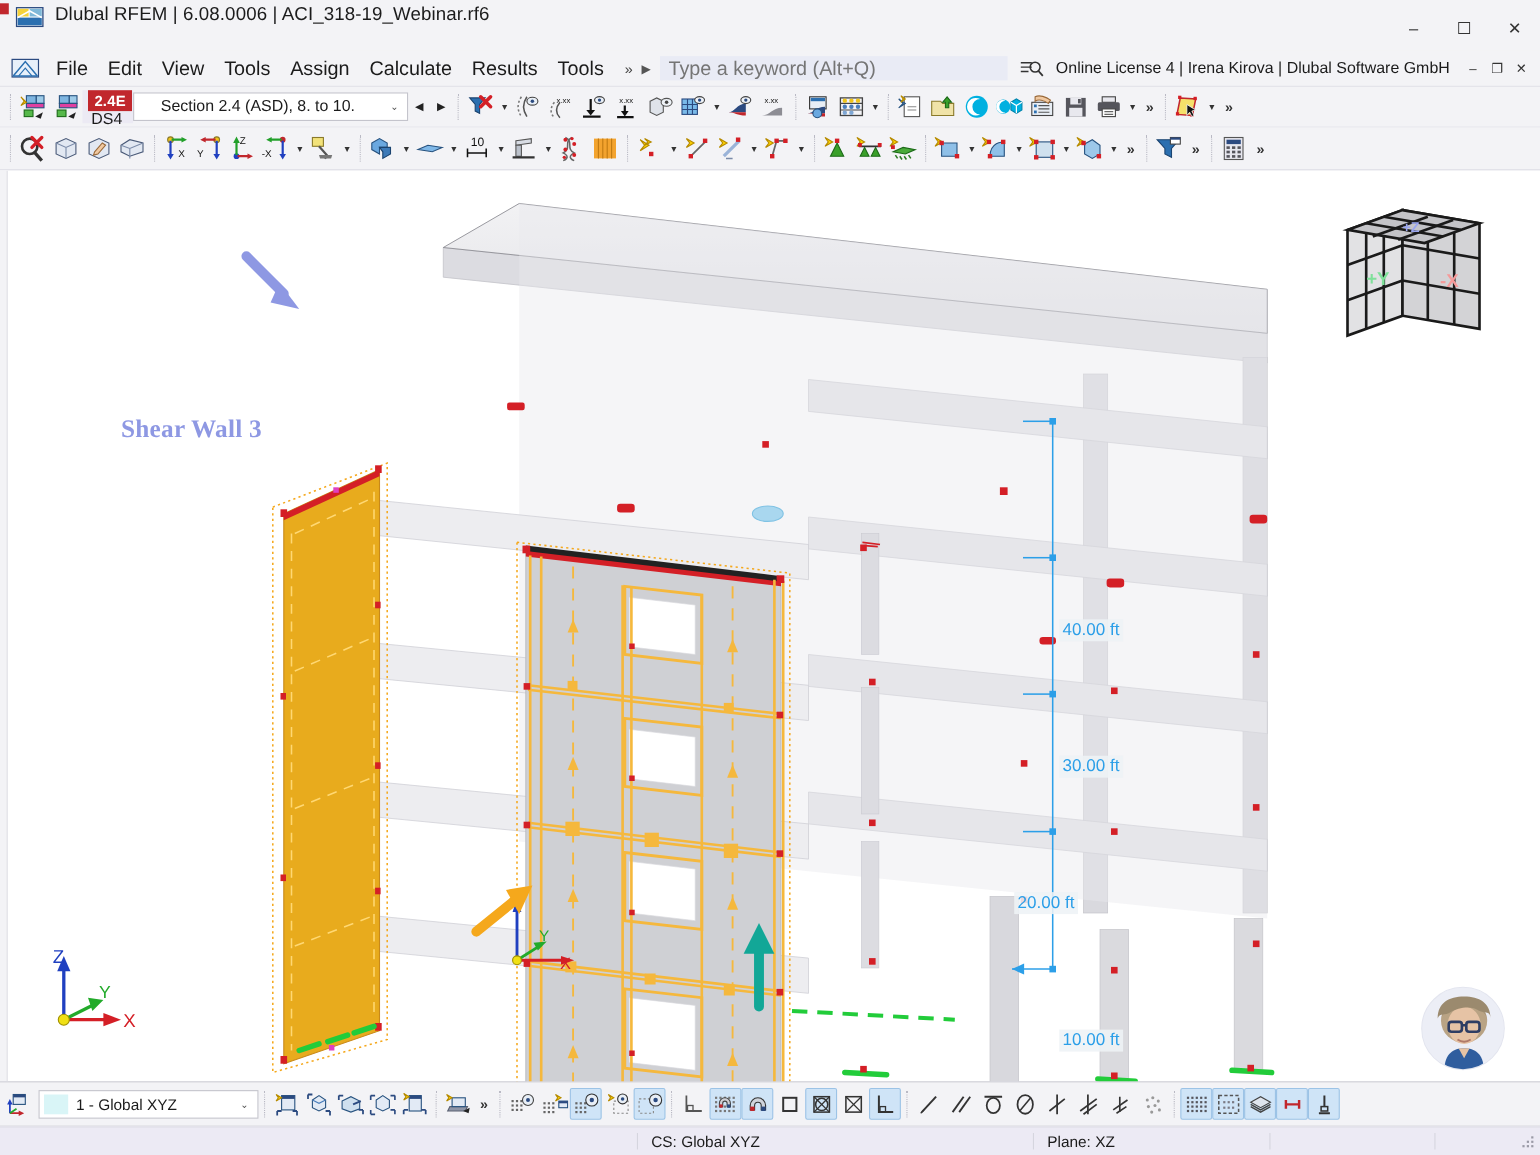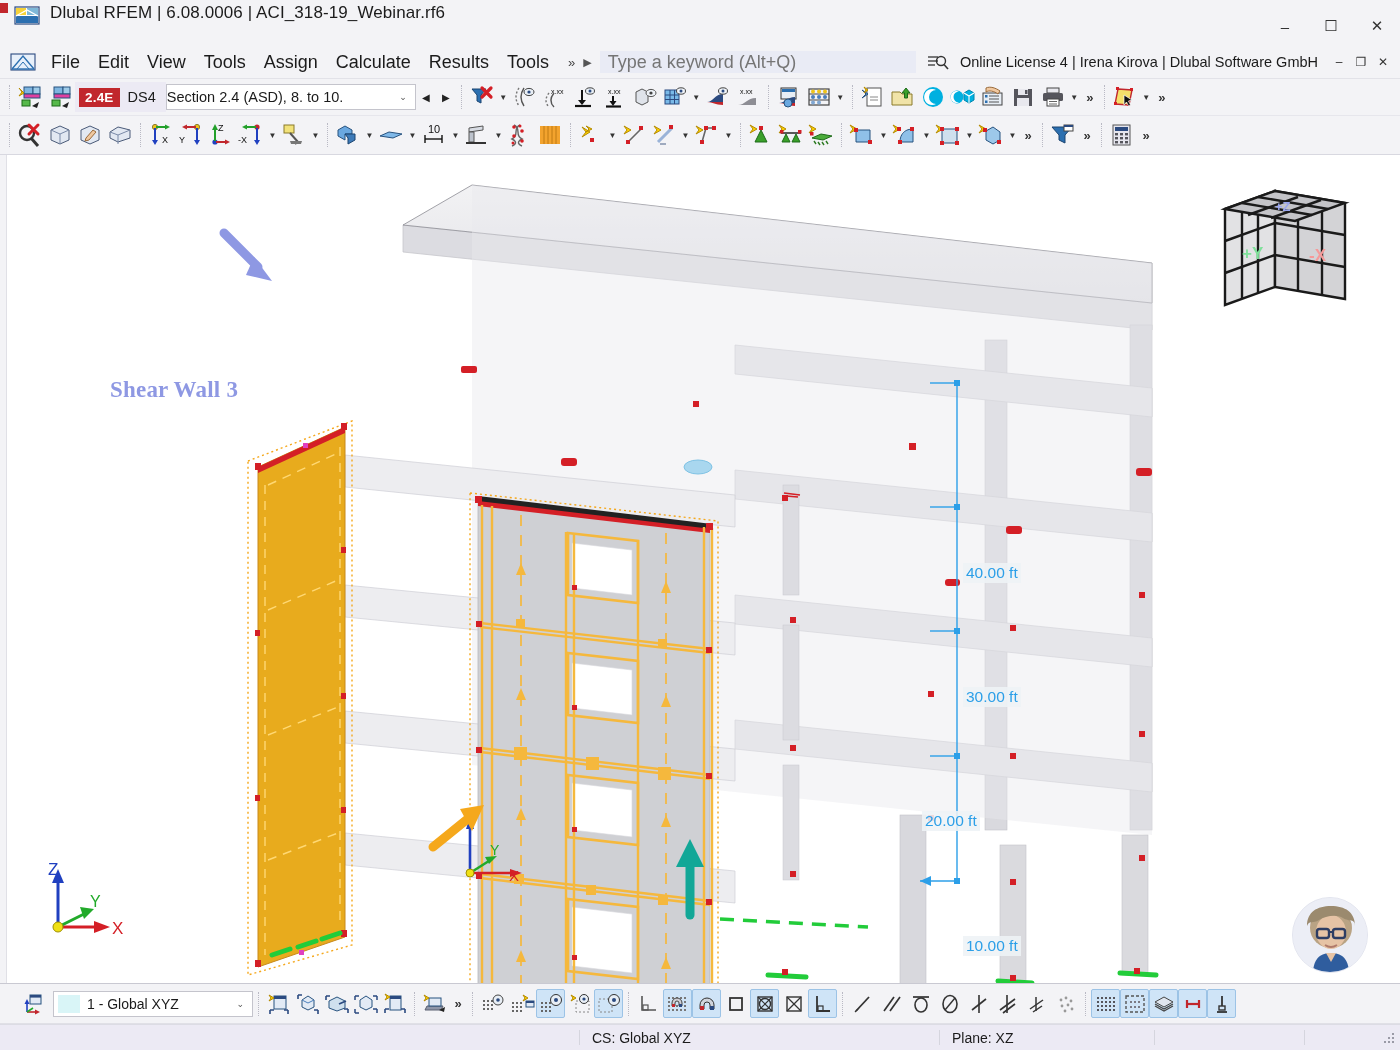--- a/index.html
+++ b/index.html
@@ -108,27 +108,27 @@
   
   .ds-badge {
     background: #c1272d; color: #fff; font-size: 13.5px;
     padding: 2px 6px; font-weight: 600; margin-left: 4px;
     letter-spacing: .2px;
   }
   .ds-name { font-size: 14.5px; color: #1b1b1b; padding: 0 10px 0 8px; }
   .ds-combo {
     width: 250px; height: 26px; background: #fff;
     border: 1px solid #c4c4cc; display: flex; align-items: center;
-    font-size: 14.5px; color: #1b1b1b; padding-left: 0;
+    font-size: 14.5px; color: #1b1b1b; padding-left: 24px;
     position: relative;
   }
   .ds-combo .cb-arrow {
     position: absolute; right: 8px; font-size: 9px; color: #555;
   }
-  .ds-wrap { display:flex; align-items:center; background:#eceaf4; height:30px; }
+  .ds-wrap { display:flex; align-items:center; background:#eceaf4; height:30px;flex-direction:column; }
   .nav-arrow {
     width: 20px; height: 26px; display:flex;align-items:center;
     justify-content:center; font-size: 10px; color: #222;
   }
 
   
   .canvas {
     flex: 1 1 auto; position: relative;
     background: #ffffff;
     overflow: hidden;
@@ -161,21 +161,21 @@
     position: absolute; right: 32px; bottom: 10px;
     width: 76px; height: 76px; border-radius: 50%;
     background: #eceef6; overflow: hidden;
     border: 1px solid #e3e5ef;
   }
 
   
   .bottombar {
     height: 40px; flex: 0 0 40px;
     background: #f3f3f6;
-    display: flex; align-items: center; padding-left: 20px;
+    display: flex; align-items: center; padding-left: 2px;
     border-bottom: 1px solid #e0e0e6;
   }
   .cs-combo {
     width: 200px; height: 26px; background: #fff; border: 1px solid #c4c4cc;
     display: flex; align-items: center; position: relative; margin-left: 4px;
   }
   .cs-swatch { width: 22px; height: 18px; background: #d9f5f7; margin: 0 7px 0 4px; flex:0 0 22px;}
   .cs-text { font-size: 14px; color: #1b1b1b; }
   .cs-combo .cb-arrow { position: absolute; right: 8px; font-size: 9px; color: #555; }
   .bb-btn {

